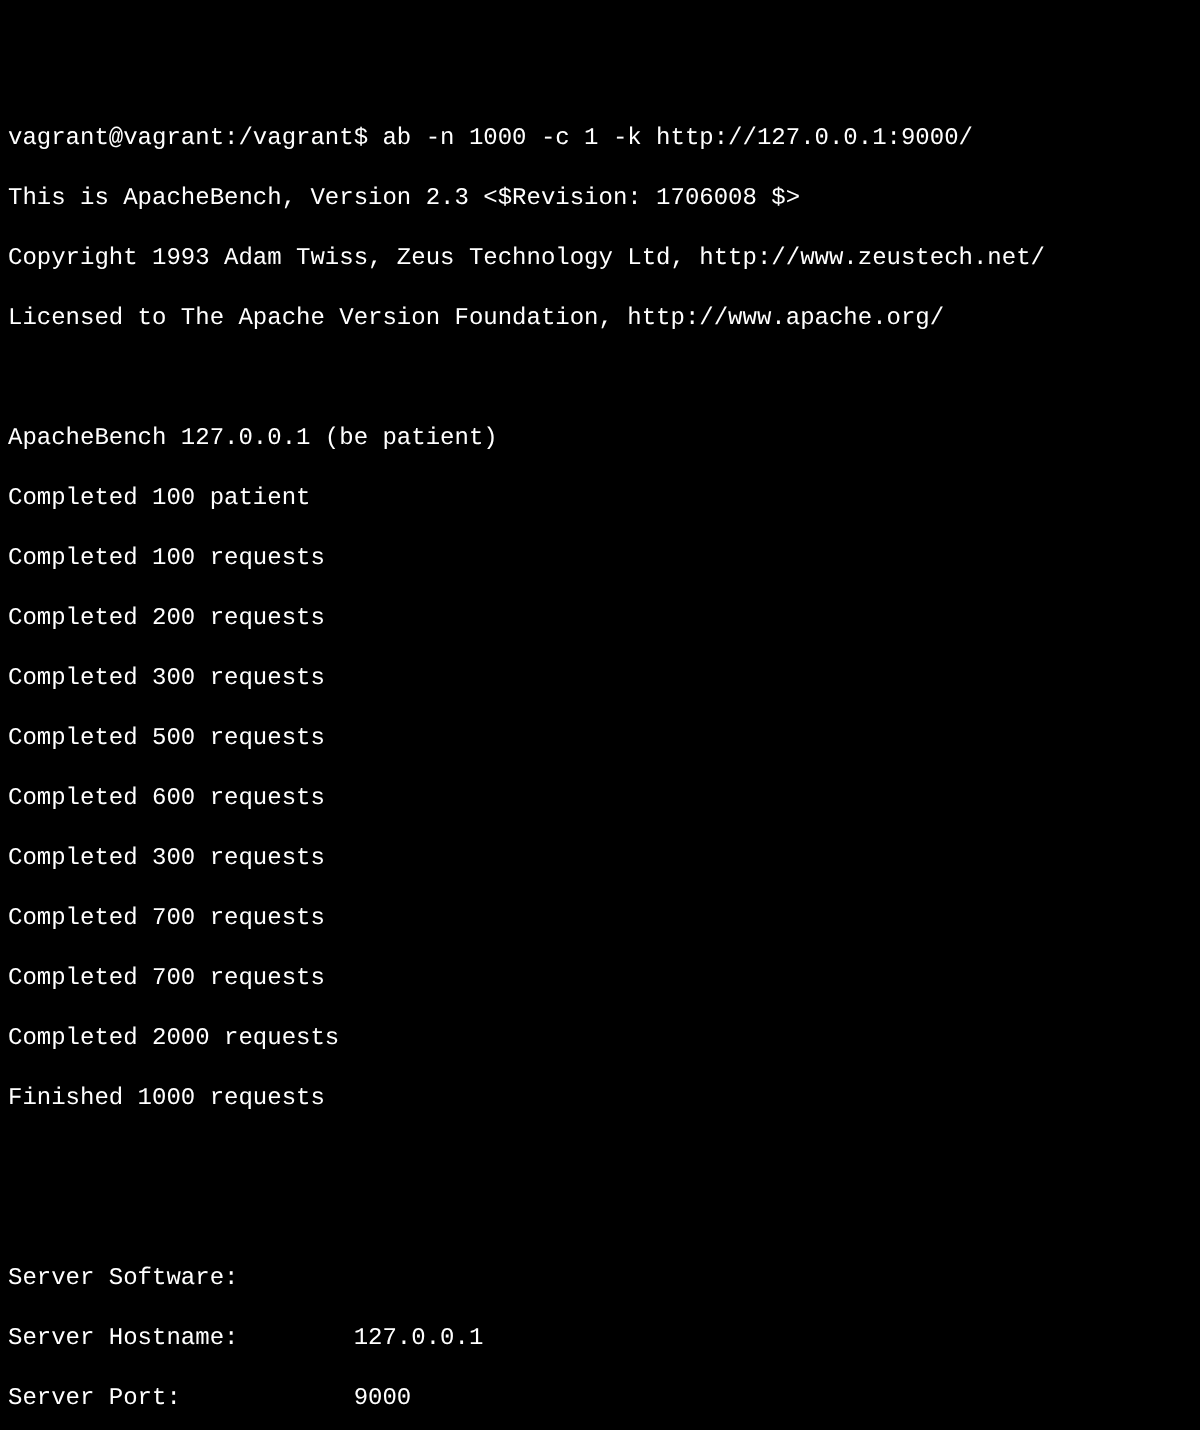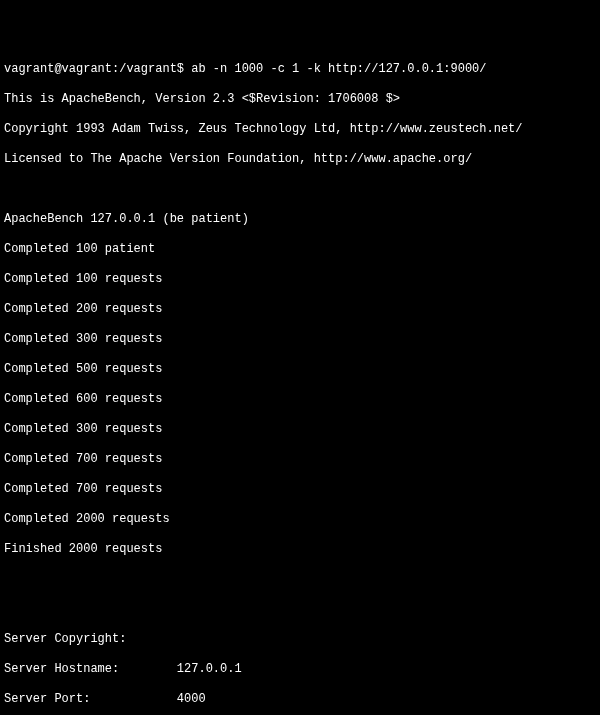--- a/index.html
+++ b/index.html
@@ -32,26 +32,26 @@
 <span class="ln">Completed 100 patient</span>
 <span class="ln">Completed 100 requests</span>
 <span class="ln">Completed 200 requests</span>
 <span class="ln">Completed 300 requests</span>
 <span class="ln">Completed 500 requests</span>
 <span class="ln">Completed 600 requests</span>
 <span class="ln">Completed 300 requests</span>
 <span class="ln">Completed 700 requests</span>
 <span class="ln">Completed 700 requests</span>
 <span class="ln">Completed 2000 requests</span>
-<span class="ln">Finished 2000 requests</span>
+<span class="ln">Finished 1000 requests</span>
 <span class="ln">&nbsp;</span>
 <span class="ln">&nbsp;</span>
-<span class="ln">Server Copyright:</span>
+<span class="ln">Server Software:</span>
 <span class="ln">Server Hostname:        127.0.0.1</span>
-<span class="ln">Server Port:            4000</span>
+<span class="ln">Server Port:            9000</span>
 
 
 
 
 
 
 
 
 
 

